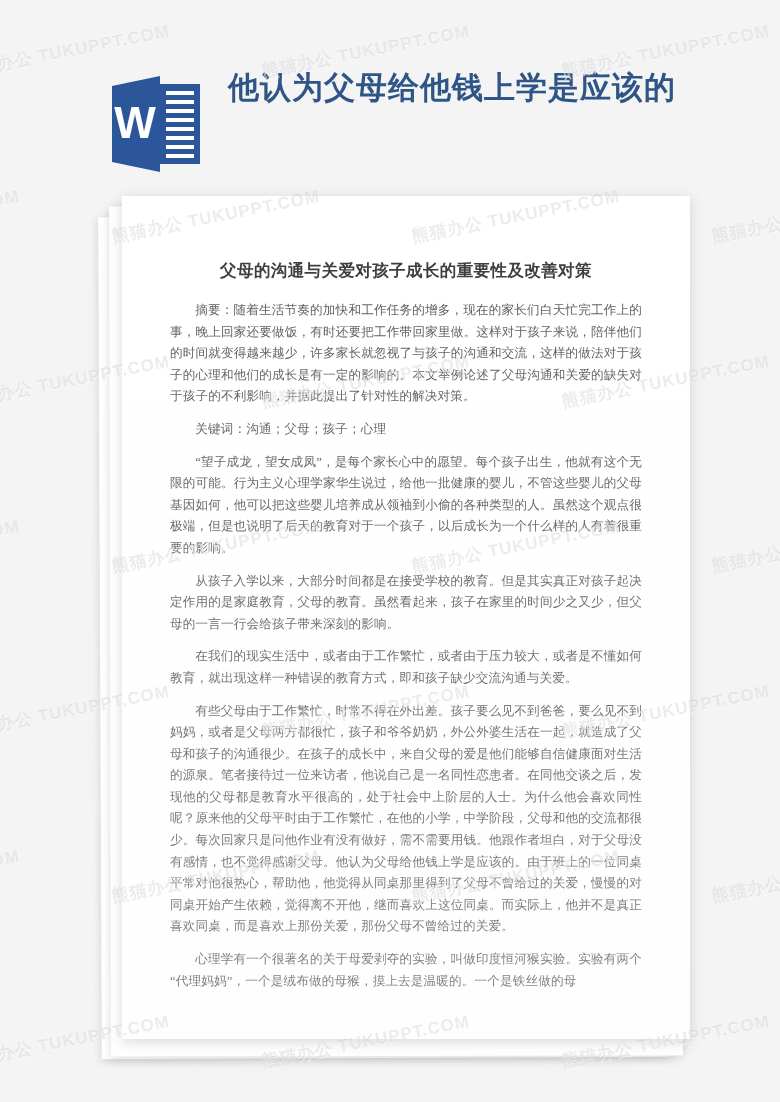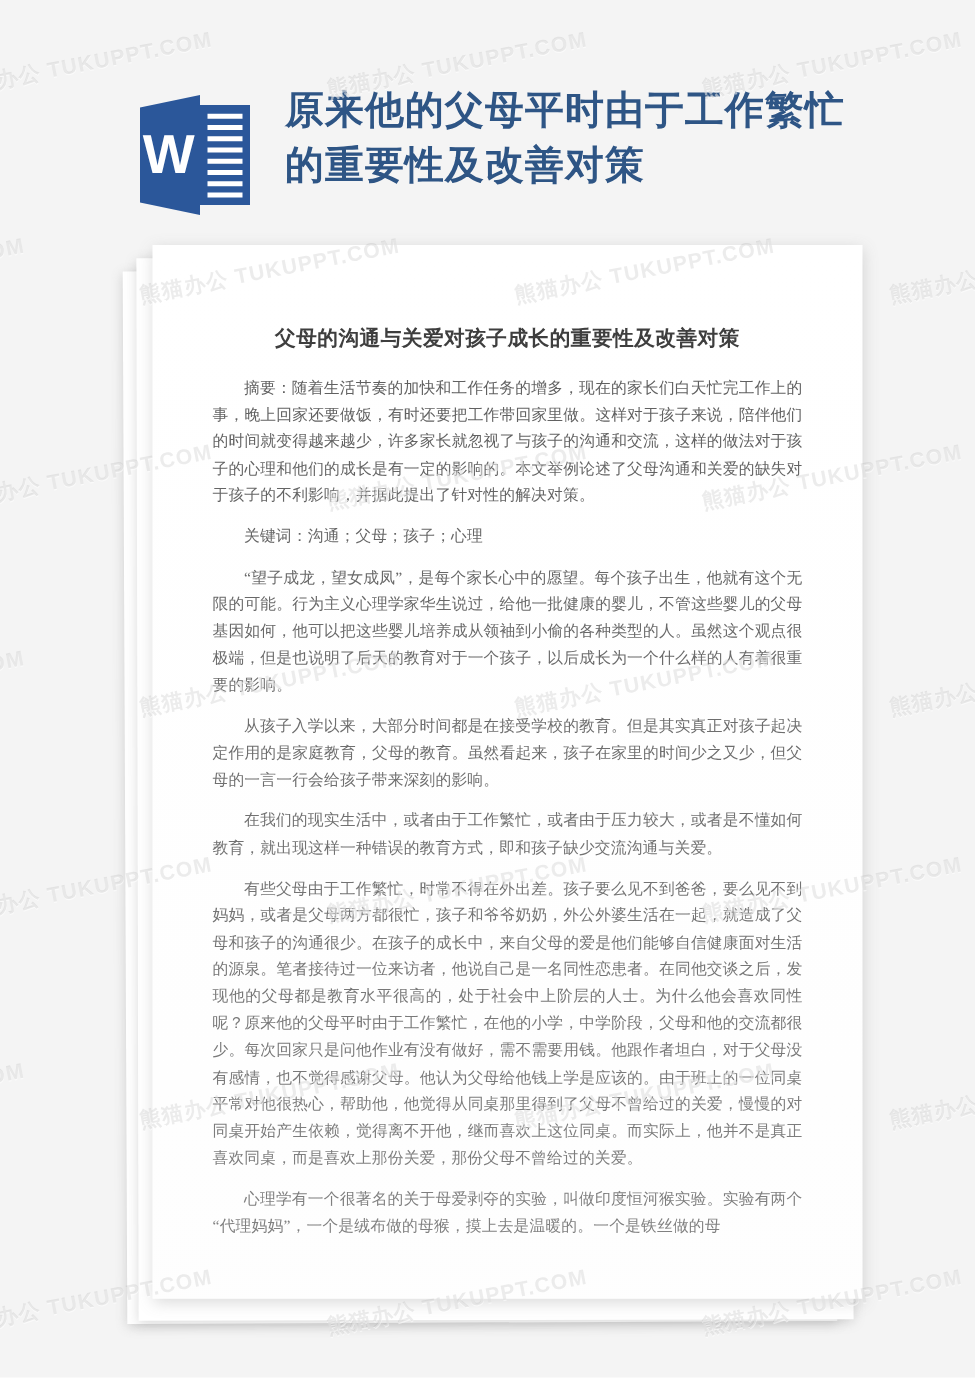--- a/index.html
+++ b/index.html
@@ -190,22 +190,21 @@
         <rect x="62" y="64" width="28" height="4"></rect>
         <rect x="62" y="73" width="28" height="4"></rect>
         <rect x="62" y="82" width="28" height="4"></rect>
       </g>
 
       <text x="31" y="66" text-anchor="middle" font-family="Liberation Sans, sans-serif" font-size="44" font-weight="700" fill="#ffffff">W</text>
     </svg>
   </div>
 
   <div class="doc-header-title">
-    <div>原来他的父母平时由于工作繁忙</div>
-    <div>的重要性及改善对策</div>
+    <div>他认为父母给他钱上学是应该的</div>
   </div>
 </div>
 
 <div class="watermark-layer" id="wm-layer">
     <div class="wm" style="left: -40px; top: 40px;">熊猫办公 TUKUPPT.COM</div>
     <div class="wm" style="left: 260px; top: 40px;">熊猫办公 TUKUPPT.COM</div>
     <div class="wm" style="left: 560px; top: 40px;">熊猫办公 TUKUPPT.COM</div>
     <div class="wm" style="left: -190px; top: 205px;">熊猫办公 TUKUPPT.COM</div>
     <div class="wm" style="left: 110px; top: 205px;">熊猫办公 TUKUPPT.COM</div>
     <div class="wm" style="left: 410px; top: 205px;">熊猫办公 TUKUPPT.COM</div>

